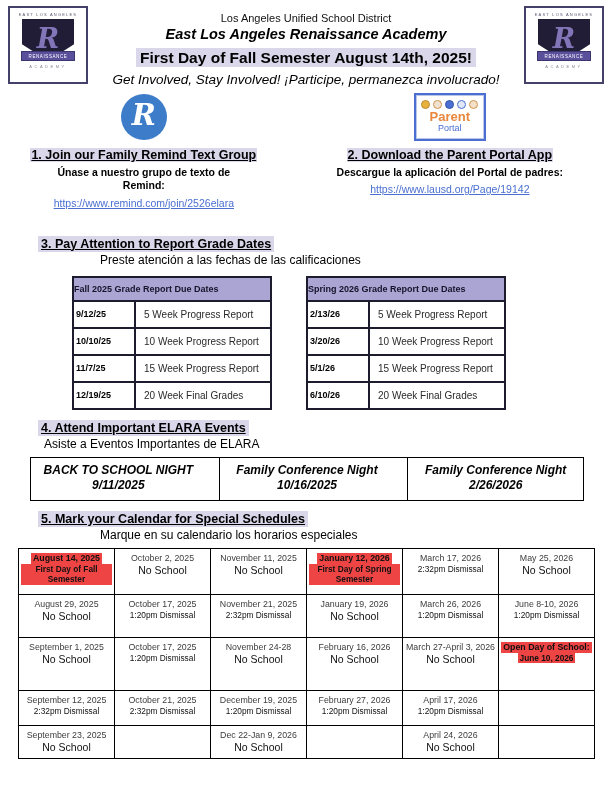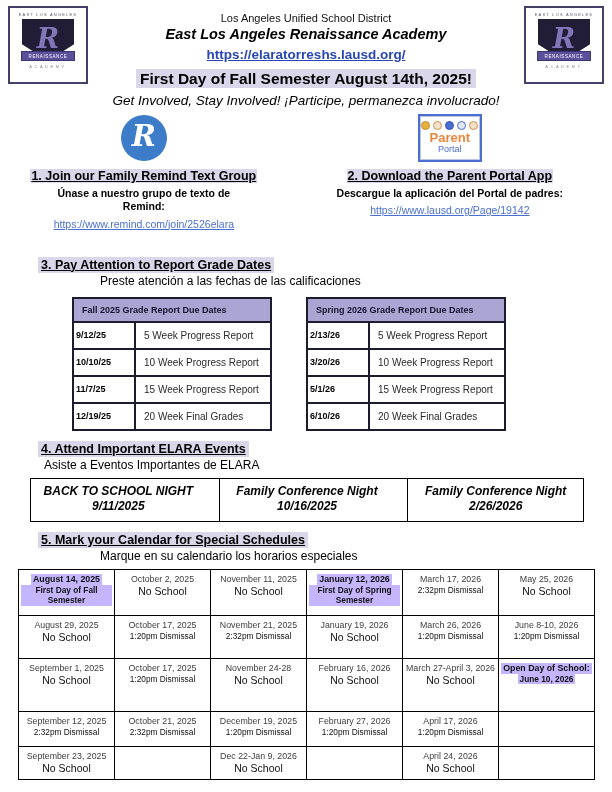--- a/index.html
+++ b/index.html
@@ -33,21 +33,21 @@
   .subtitle { font-size:13.5px; font-style:italic; margin-top:5px; }
 
   
   .two-col { display:flex; margin-top:4px; }
   .col { text-align:center; }
   .col1 { width:47%; } .col2 { width:53%; }
   .icon-row { height:52px; display:flex; align-items:center; justify-content:center; }
   .remind-circle { width:46px; height:46px; border-radius:50%; background:#3d7cc9; color:#fff;
                    display:flex; align-items:center; justify-content:center;
                    font-family:"DejaVu Serif", serif; font-style:italic; font-weight:bold; font-size:29px; padding-bottom:4px; }
-  .pportal { width:64px; height:48px; border:2px solid #4a6fd0; box-shadow:0 0 0 1px #b9c6ea inset;
+  .pportal { width:72px; height:48px; border:2px solid #4a6fd0; box-shadow:0 0 0 1px #b9c6ea inset;
              display:flex; flex-direction:column; align-items:center; justify-content:center; background:#fff; }
   .pp-icons { display:flex; gap:3px; margin-bottom:1px; }
   .pp-dot { width:9px; height:9px; border-radius:50%; border:1px solid #c9a06a; }
   .pp-dot.d0 { background:#e8b13d; border-color:#c08a2e; }
   .pp-dot.d1 { background:#f0e3d0; border-color:#d0924e; }
   .pp-dot.d2 { background:#4a6fd0; border-color:#3355aa; }
   .pp-dot.d3 { background:#dfe6f5; border-color:#4a6fd0; }
   .pp-dot.d4 { background:#f3e0c8; border-color:#d0924e; }
   .pp-parent { color:#e8873d; font-size:13px; font-weight:bold; line-height:1; }
   .pp-portal { color:#4a6fd0; font-size:9px; line-height:1.2; }
@@ -62,21 +62,21 @@
   .sec-heading .hl { text-decoration:underline; padding:1px 3px; }
   .sec-sub { margin-left:100px; font-size:12px; margin-top:2px; }
   .sec3 { margin-top:26px; }
   .sec4 { margin-top:11px; }
   .sec4 .sec-sub { margin-left:44px; }
   .sec5 { margin-top:11px; }
 
   
   .grade-row-wrap { display:flex; margin:9px 0 0 72px; gap:34px; }
   .gtable { width:200px; border:2px solid #1c1c2e; background:#fff; }
-  .gt-header { background:#aba5d4; font-size:9px; font-weight:bold; padding:6px 8px; color:#14142a; }
+  .gt-header { background:#aba5d4; font-size:9px; font-weight:bold; padding:6px 0; color:#14142a; }
   .gt-row { display:flex; border-top:2px solid #1c1c2e; }
   .gt-date { width:62px; padding:7px 2px; font-weight:bold; font-size:9px; border-right:2px solid #1c1c2e; }
   .gt-desc { flex:1; padding:7px 8px; font-size:10px; color:#2a2a2a; }
 
   
   .events-table { display:flex; margin:6px 28px 0 30px; border:1px solid #000;gap:13px; }
   .ev-cell { flex:1; border-left:1px solid #000; text-align:center; padding:5px 6px 6px;
              font-style:italic; font-weight:bold; font-size:12px; line-height:1.3; }
   .ev-cell:first-child { border-left:none; }
 
@@ -84,21 +84,21 @@
   .calendar { margin:6px 17px 0 18px; border:1px solid #000; }
   .cal-row { display:flex; border-top:1px solid #000; }
   .cal-row:first-child { border-top:none; }
   .cal-cell { flex:1; border-left:1px solid #000; text-align:center; padding:4px 2px 2px; }
   .cal-cell:first-child { border-left:none; }
   .row-0 { min-height:45px; } .row-1 { min-height:43px; } .row-2 { min-height:53px; }
   .row-3 { min-height:35px; } .row-4 { min-height:33px; }
   .cal-date { font-size:8.8px; color:#3c3c3c; line-height:1.25; }
   .cal-note { font-size:8.3px; font-weight:normal; color:#111; line-height:1.3; }
   .cal-note.big { font-size:10.5px; }
-  .hl-cell { background:#c4b5fd; font-weight:bold; color:#111; width:fit-content; margin:0 auto; padding:0 2px; }
+  .hl-cell { background:#ef4444; font-weight:bold; color:#111; width:fit-content; margin:0 auto; padding:0 2px; }
 </style>
 </head>
 <body>
 
 <div class="page">
 
   <div class="logo left">
     <div class="logo-top">EAST LOS ANGELES</div>
     <div class="shield">
       <div class="r-letter">R</div>
@@ -111,21 +111,20 @@
     <div class="shield">
       <div class="r-letter">R</div>
     </div>
     <div class="banner">RENAISSANCE</div>
     <div class="logo-bottom">ACADEMY</div>
   </div>
 
   <div class="header-text">
     <div class="district">Los Angeles Unified School District</div>
     <div class="school">East Los Angeles Renaissance Academy</div>
-    <div class="url"><a href="#">https://elaratorreshs.lausd.org/</a></div>
     <div class="title-wrap"><span class="hl">First Day of Fall Semester August 14th, 2025!</span></div>
     <div class="subtitle">Get Involved, Stay Involved! ¡Participe, permanezca involucrado!</div>
   </div>
 
   <div class="two-col">
     <div class="col col1">
       <div class="icon-row">
         <div class="remind-circle">R</div>
       </div>
       <h2><span class="hl">1. Join our Family Remind Text Group</span></h2>

